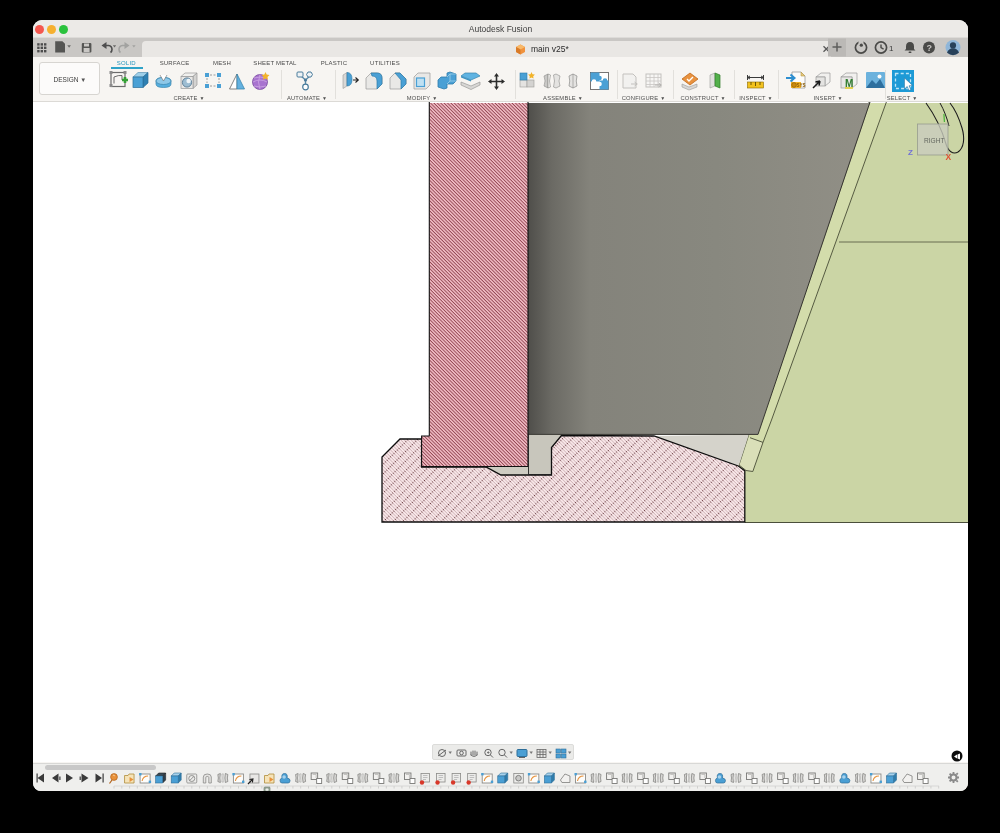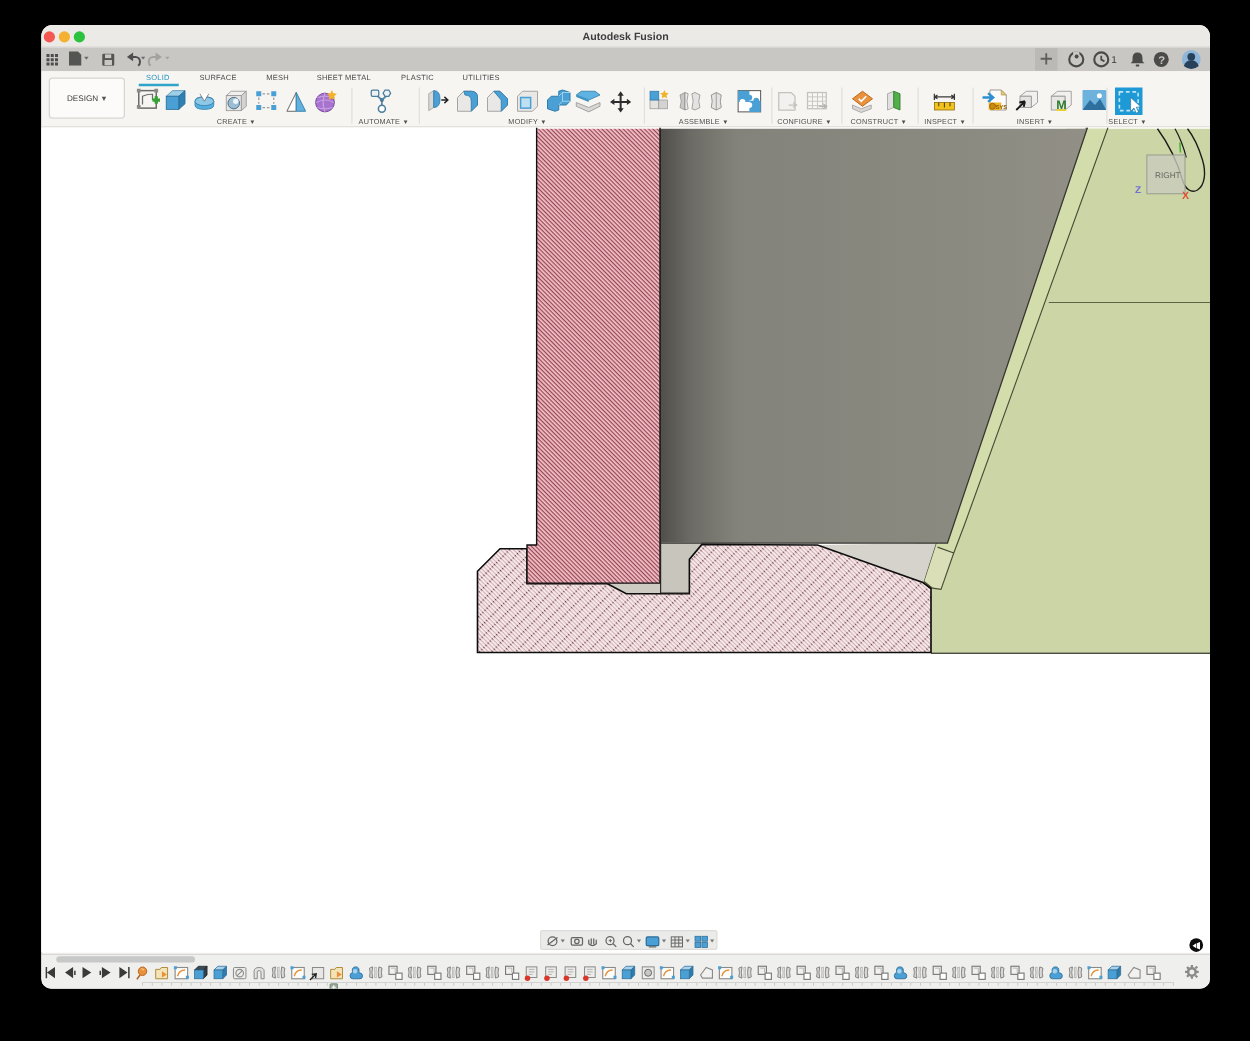--- a/index.html
+++ b/index.html
@@ -1,19 +1,19 @@
 <!DOCTYPE html>
 <html><head><meta charset="utf-8">
 <style>
 *{margin:0;padding:0;box-sizing:border-box}
 html,body{width:1000px;height:833px;background:#000;font-family:"Liberation Sans",sans-serif;overflow:hidden}
 #win{position:absolute;left:33px;top:20px;width:935px;height:771px;border-radius:9px 9px 8px 8px;overflow:hidden;background:#f7f5f2}
 #title{position:absolute;left:0;top:0;width:100%;height:18px;background:#eceae7;border-bottom:1px solid #dddbd8}
 .tl{position:absolute;top:4.6px;width:9px;height:9px;border-radius:50%}
-#title .t{position:absolute;left:0;right:0;top:3.5px;text-align:center;font-size:8.5px;font-weight:bold;color:#3d3d3d}
+#title .t{position:absolute;left:0;right:0;top:3.5px;text-align:center;font-size:8.5px;font-weight:normal;color:#3d3d3d}
 #tabbar{position:absolute;left:0;top:18px;width:100%;height:18.5px;background:#c9c7c4}
 #tab{position:absolute;left:108.5px;top:2.5px;width:689px;height:16px;background:#e9e7e4;border-radius:4px 4px 0 0}
 #toolbar{position:absolute;left:0;top:36.5px;width:100%;height:45.5px;background:#f7f5f2;border-bottom:1px solid #dcdad6}
 .rlab{position:absolute;top:3.5px;font-size:6px;color:#4a4a4a;letter-spacing:.2px;white-space:nowrap;transform:translateX(-50%)}
 .glab{position:absolute;top:38px;font-size:5.8px;color:#4e4e4e;letter-spacing:.2px;white-space:nowrap;transform:translateX(-50%)}
 .gdiv{position:absolute;top:13px;height:29px;width:1px;background:#e2e0dc}
 #canvas{position:absolute;left:0;top:82px;width:935px;height:660px;background:#fff}
 #navpill{position:absolute;left:399px;top:724px;width:142px;height:15.5px;background:#ebebe9;border:1px solid #dcdcda;border-radius:2px}
 #status{position:absolute;left:0;top:742.5px;width:100%;height:28.5px;background:#efefed;border-top:1px solid #d8d8d6}
 #thumb{position:absolute;left:12px;top:1px;width:111px;height:5px;background:#c8c8c8;border-radius:2.5px}
@@ -51,20 +51,31 @@
     <path d="M72 7.5 h3.5 q3.5 0.5 3.5 4 q0 2 -1.5 3"></path>
    </g>
    <path d="M73.5 4 l-5 3.5 5 3.5 z" fill="#4e4e4e"></path>
    <path d="M79.8 7.3 l3.4 0 l-1.7 2.2 z" fill="#6a6a68"></path>
    <g stroke="#a2a2a0" stroke-width="1.6" fill="none">
     <path d="M93 7.5 h-3.5 q-3.5 0.5 -3.5 4 q0 2 1.5 3"></path>
    </g>
    <path d="M91.5 4 l5 3.5 -5 3.5 z" fill="#a2a2a0"></path>
    <path d="M99.2 7.3 l3.4 0 l-1.7 2.2 z" fill="#a2a2a0"></path>
   </svg>
+  <div id="tab">
+   <svg width="689" height="16" style="position:absolute;left:0;top:0">
+    <g transform="translate(374,1.5)">
+     <path d="M0 4.5 L4.5 2 L9 4.5 L9 9.5 L4.5 12 L0 9.5 Z" fill="#f0923c"></path>
+     <path d="M0 4.5 L4.5 7 L9 4.5 L4.5 2 Z" fill="#f8b96a"></path>
+     <path d="M4.5 7 L4.5 12 L0 9.5 L0 4.5 Z" fill="#d97b28"></path>
+    </g>
+    <text x="389" y="11" font-size="8.5" fill="#2b2b2b">main v25*</text>
+    <path d="M681.5 5.2 l5.6 5.6 m0 -5.6 l-5.6 5.6" stroke="#5a5a5a" stroke-width="1.3"></path>
+   </svg>
+  </div>
     <svg width="140" height="19" style="position:absolute;right:0;top:0">
    <rect x="0" y="0.5" width="18" height="18" fill="#bbb9b6"></rect>
    <path d="M9 4.5 v9 M4.5 9 h9" stroke="#5f5f5d" stroke-width="1.5"></path>
    <g>
     <circle cx="33" cy="9.5" r="5.6" fill="none" stroke="#4a4a48" stroke-width="1.7"></circle>
     <rect x="30.5" y="3" width="5" height="4" fill="#c9c7c4"></rect>
     <circle cx="33.3" cy="7.2" r="1.6" fill="#4a4a48"></circle>
    </g>
    <g>
     <circle cx="53" cy="9.5" r="5.6" fill="none" stroke="#4a4a48" stroke-width="1.7"></circle>

